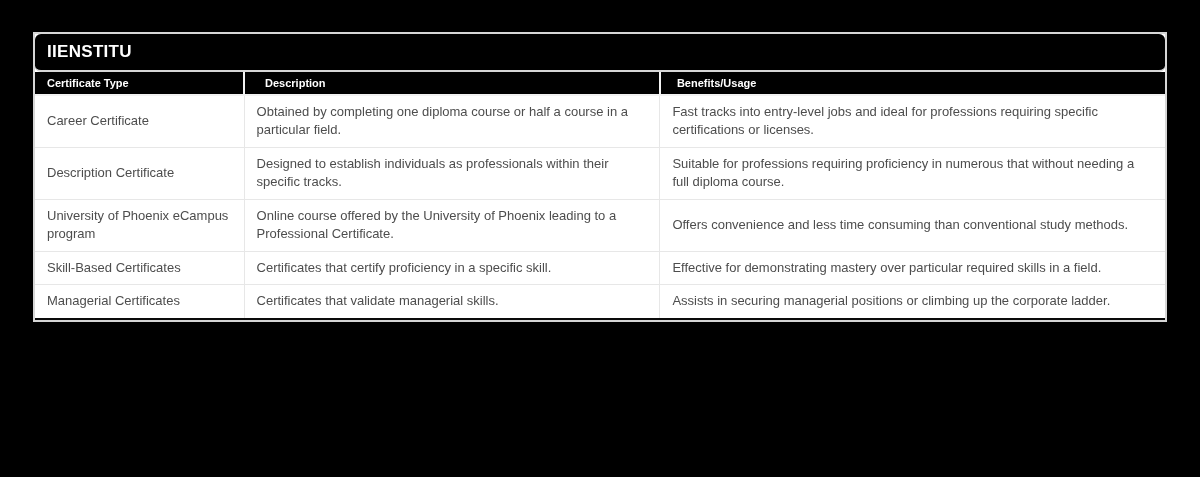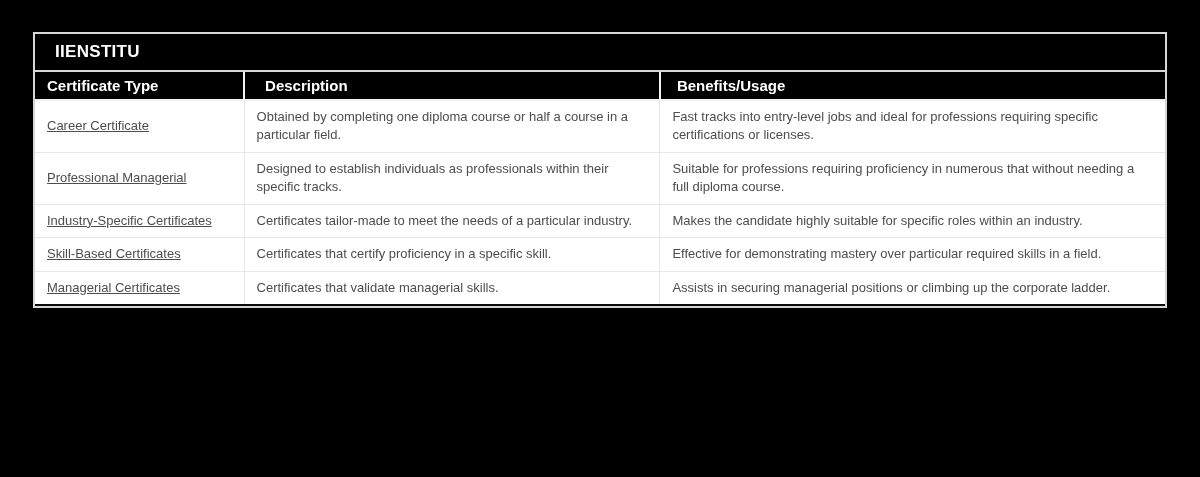--- a/index.html
+++ b/index.html
@@ -24,33 +24,34 @@
     width:1134px;
     background:#ffffff;
     border:2px solid var(--card-border);
   }
   .title-bar{
     background:var(--bar-bg);
     color:var(--bar-text);
     font-size:17px;
     font-weight:bold;
     letter-spacing:0.3px;
-    padding:8px 20px;
+    padding:8px 12px;
     border-bottom:2px solid var(--card-border);
+    border-radius:6px;
   }
   table{
     width:100%;
     border-collapse:collapse;
     table-layout:fixed;
     border-bottom:2px solid var(--table-bottom);
   }
   thead th{
     background:var(--bar-bg);
     color:var(--bar-text);
-    font-size:15px;
+    font-size:11px;
     font-weight:bold;
     text-align:left;
     padding:5px 12px;
     border-left:2px solid #f2f2f2;
     border-bottom:2px solid #f2f2f2;
   }
   thead th:first-child{border-left:none;}
   .col-type{width:18.5%;}
   .col-desc{width:36.8%;padding-left:20px;}
   .col-benefits{width:44.7%;padding-left:16px;}
@@ -58,21 +59,21 @@
     background:#ffffff;
     color:var(--body-text);
     font-size:13px;
     line-height:1.42;
     padding:7px 12px;
     vertical-align:middle;
     border-left:1px solid var(--cell-border);
     border-bottom:1px solid var(--cell-border);
     word-wrap:break-word;
   }
-  tbody td:first-child{border-left:none;text-decoration:underline;}
+  tbody td:first-child{border-left:none;}
   tbody tr:last-child td{border-bottom:none;}
 </style>
 </head>
 <body>
 
 <div class="card">
   <div class="title-bar">
     <span>IIENSTITU</span>
   </div>
   <table>
@@ -84,33 +85,33 @@
       </tr>
     </thead>
     <tbody id="table-body">
   <tr>
     <td>Career Certificate</td>
     <td>Obtained by completing one diploma course or half a course in a particular field.</td>
     <td>Fast tracks into entry-level jobs and ideal for professions requiring specific certifications or licenses.</td>
   </tr>
 
   <tr>
-    <td>Professional Managerial</td>
+    <td>Description Certificate</td>
     <td>Designed to establish individuals as professionals within their specific tracks.</td>
     <td>Suitable for professions requiring proficiency in numerous that without needing a full diploma course.</td>
   </tr>
 
 
+  <tr>
+    <td>University of Phoenix eCampus program</td>
+    <td>Online course offered by the University of Phoenix leading to a Professional Certificate.</td>
+    <td>Offers convenience and less time consuming than conventional study methods.</td>
+  </tr>
 
 
-  <tr>
-    <td>Industry-Specific Certificates</td>
-    <td>Certificates tailor-made to meet the needs of a particular industry.</td>
-    <td>Makes the candidate highly suitable for specific roles within an industry.</td>
-  </tr>
 
   <tr>
     <td>Skill-Based Certificates</td>
     <td>Certificates that certify proficiency in a specific skill.</td>
     <td>Effective for demonstrating mastery over particular required skills in a field.</td>
   </tr>
 
 
   <tr>
     <td>Managerial Certificates</td>

